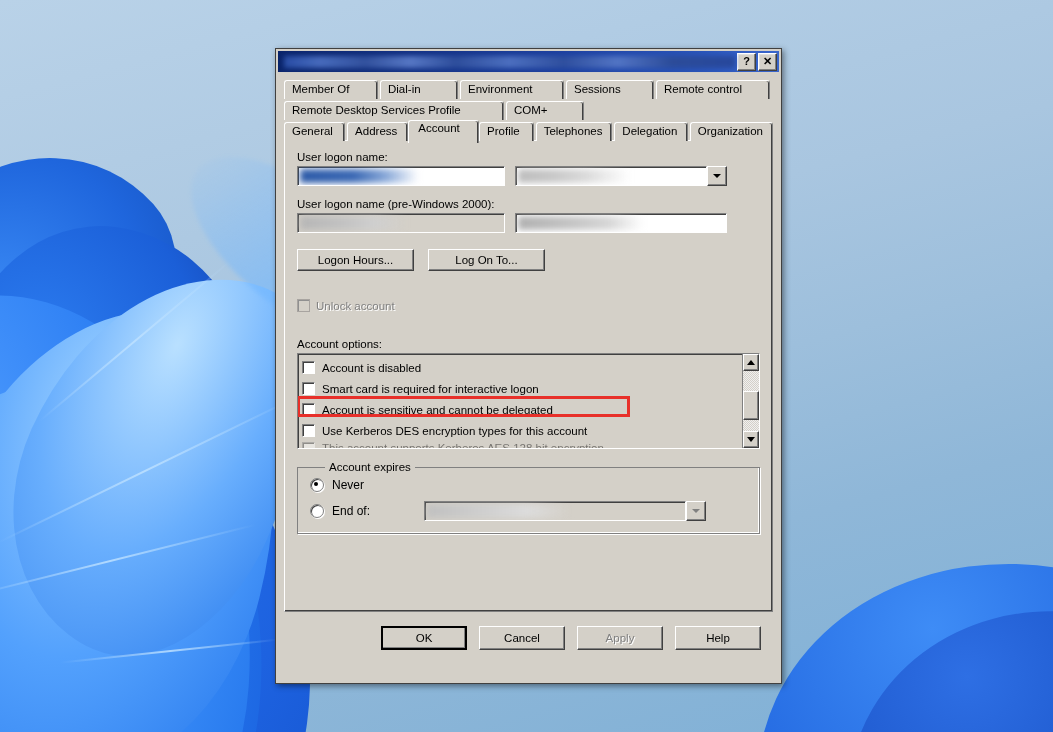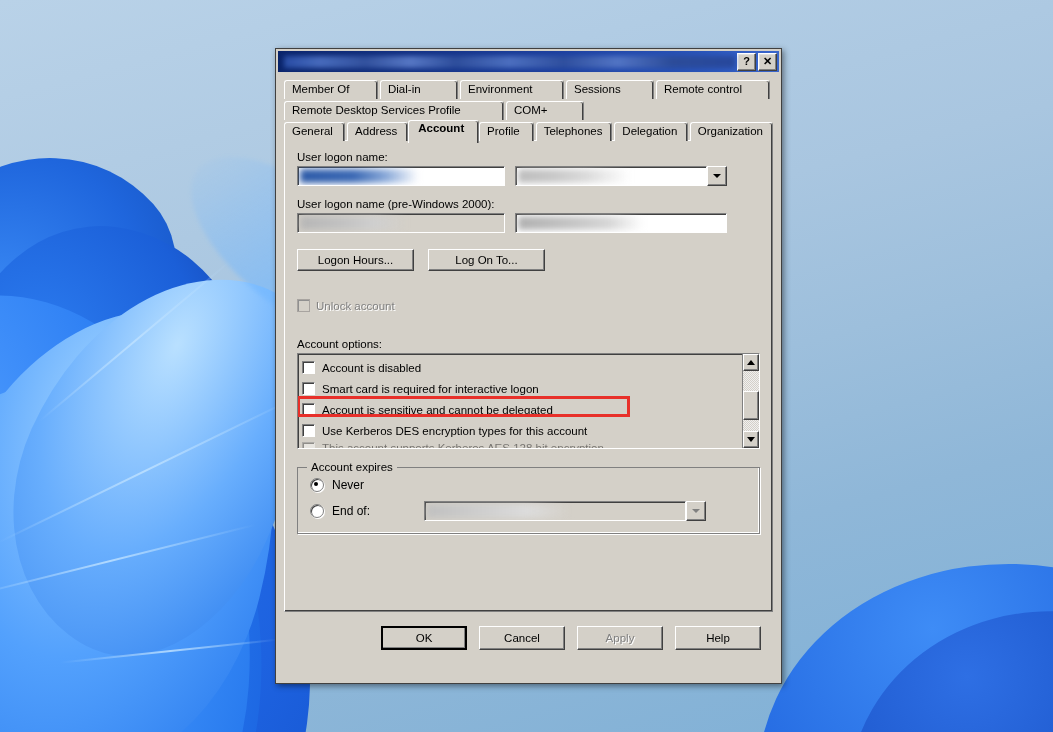--- a/index.html
+++ b/index.html
@@ -91,21 +91,21 @@
   .tab{
     background:#d4d0c8;
     border:1px solid #ffffff;border-right-color:#808080;border-bottom:none;
     box-shadow:inset -1px 0 0 #404040;
     padding:2px 7px 3px 7px;
     font-size:11.5px;line-height:13px;white-space:nowrap;cursor:default;
     border-radius:3px 3px 0 0;
   }
   .tab.sel{
     padding:1px 9px 5px 9px;margin:-2px -2px -2px -2px;
-    position:relative;z-index:3;background:#d4d0c8;font-weight:bold;
+    position:relative;z-index:3;background:#d4d0c8;
   }
   .tabpanel{
     border:1px solid #ffffff;border-right-color:#808080;border-bottom-color:#808080;
     box-shadow:inset -1px -1px 0 #404040;
     background:#d4d0c8;padding:10px 12px 12px 12px;margin-top:-1px;height:472px;
     box-sizing:border-box;position:relative;
   }
 
   .lbl{font-size:11.5px;margin-bottom:3px;display:block;}
   .row{display:flex;gap:10px;}
@@ -186,21 +186,21 @@
     left:-1px;top:42px;width:333px;height:21px;box-sizing:border-box;
   }
 
   
   .group{
     border:1px solid #808080;border-top-color:#808080;border-left-color:#808080;
     box-shadow:inset -1px -1px 0 #fff, 1px 1px 0 #fff;
     margin-top:18px;padding:10px 12px 12px 12px;position:relative;
   }
   .group > .gtitle{
-    position:absolute;top:-7px;left:9px;background:#d4d0c8;padding:0 4px;font-size:11.5px;
+    position:absolute;top:-7px;left:27px;background:#d4d0c8;padding:0 4px;font-size:11.5px;
   }
   .radio{
     width:12px;height:12px;border-radius:50%;flex:none;background:#fff;
     border:1px solid #808080;box-shadow:inset 1px 1px 0 #404040, 1px 1px 0 #fff;
     position:relative;
   }
   .radio.on::after{
     content:"";position:absolute;left:3px;top:3px;width:4px;height:4px;border-radius:50%;background:#000;
   }
   .radioline{display:flex;align-items:center;gap:8px;font-size:12px;margin-bottom:9px;}

